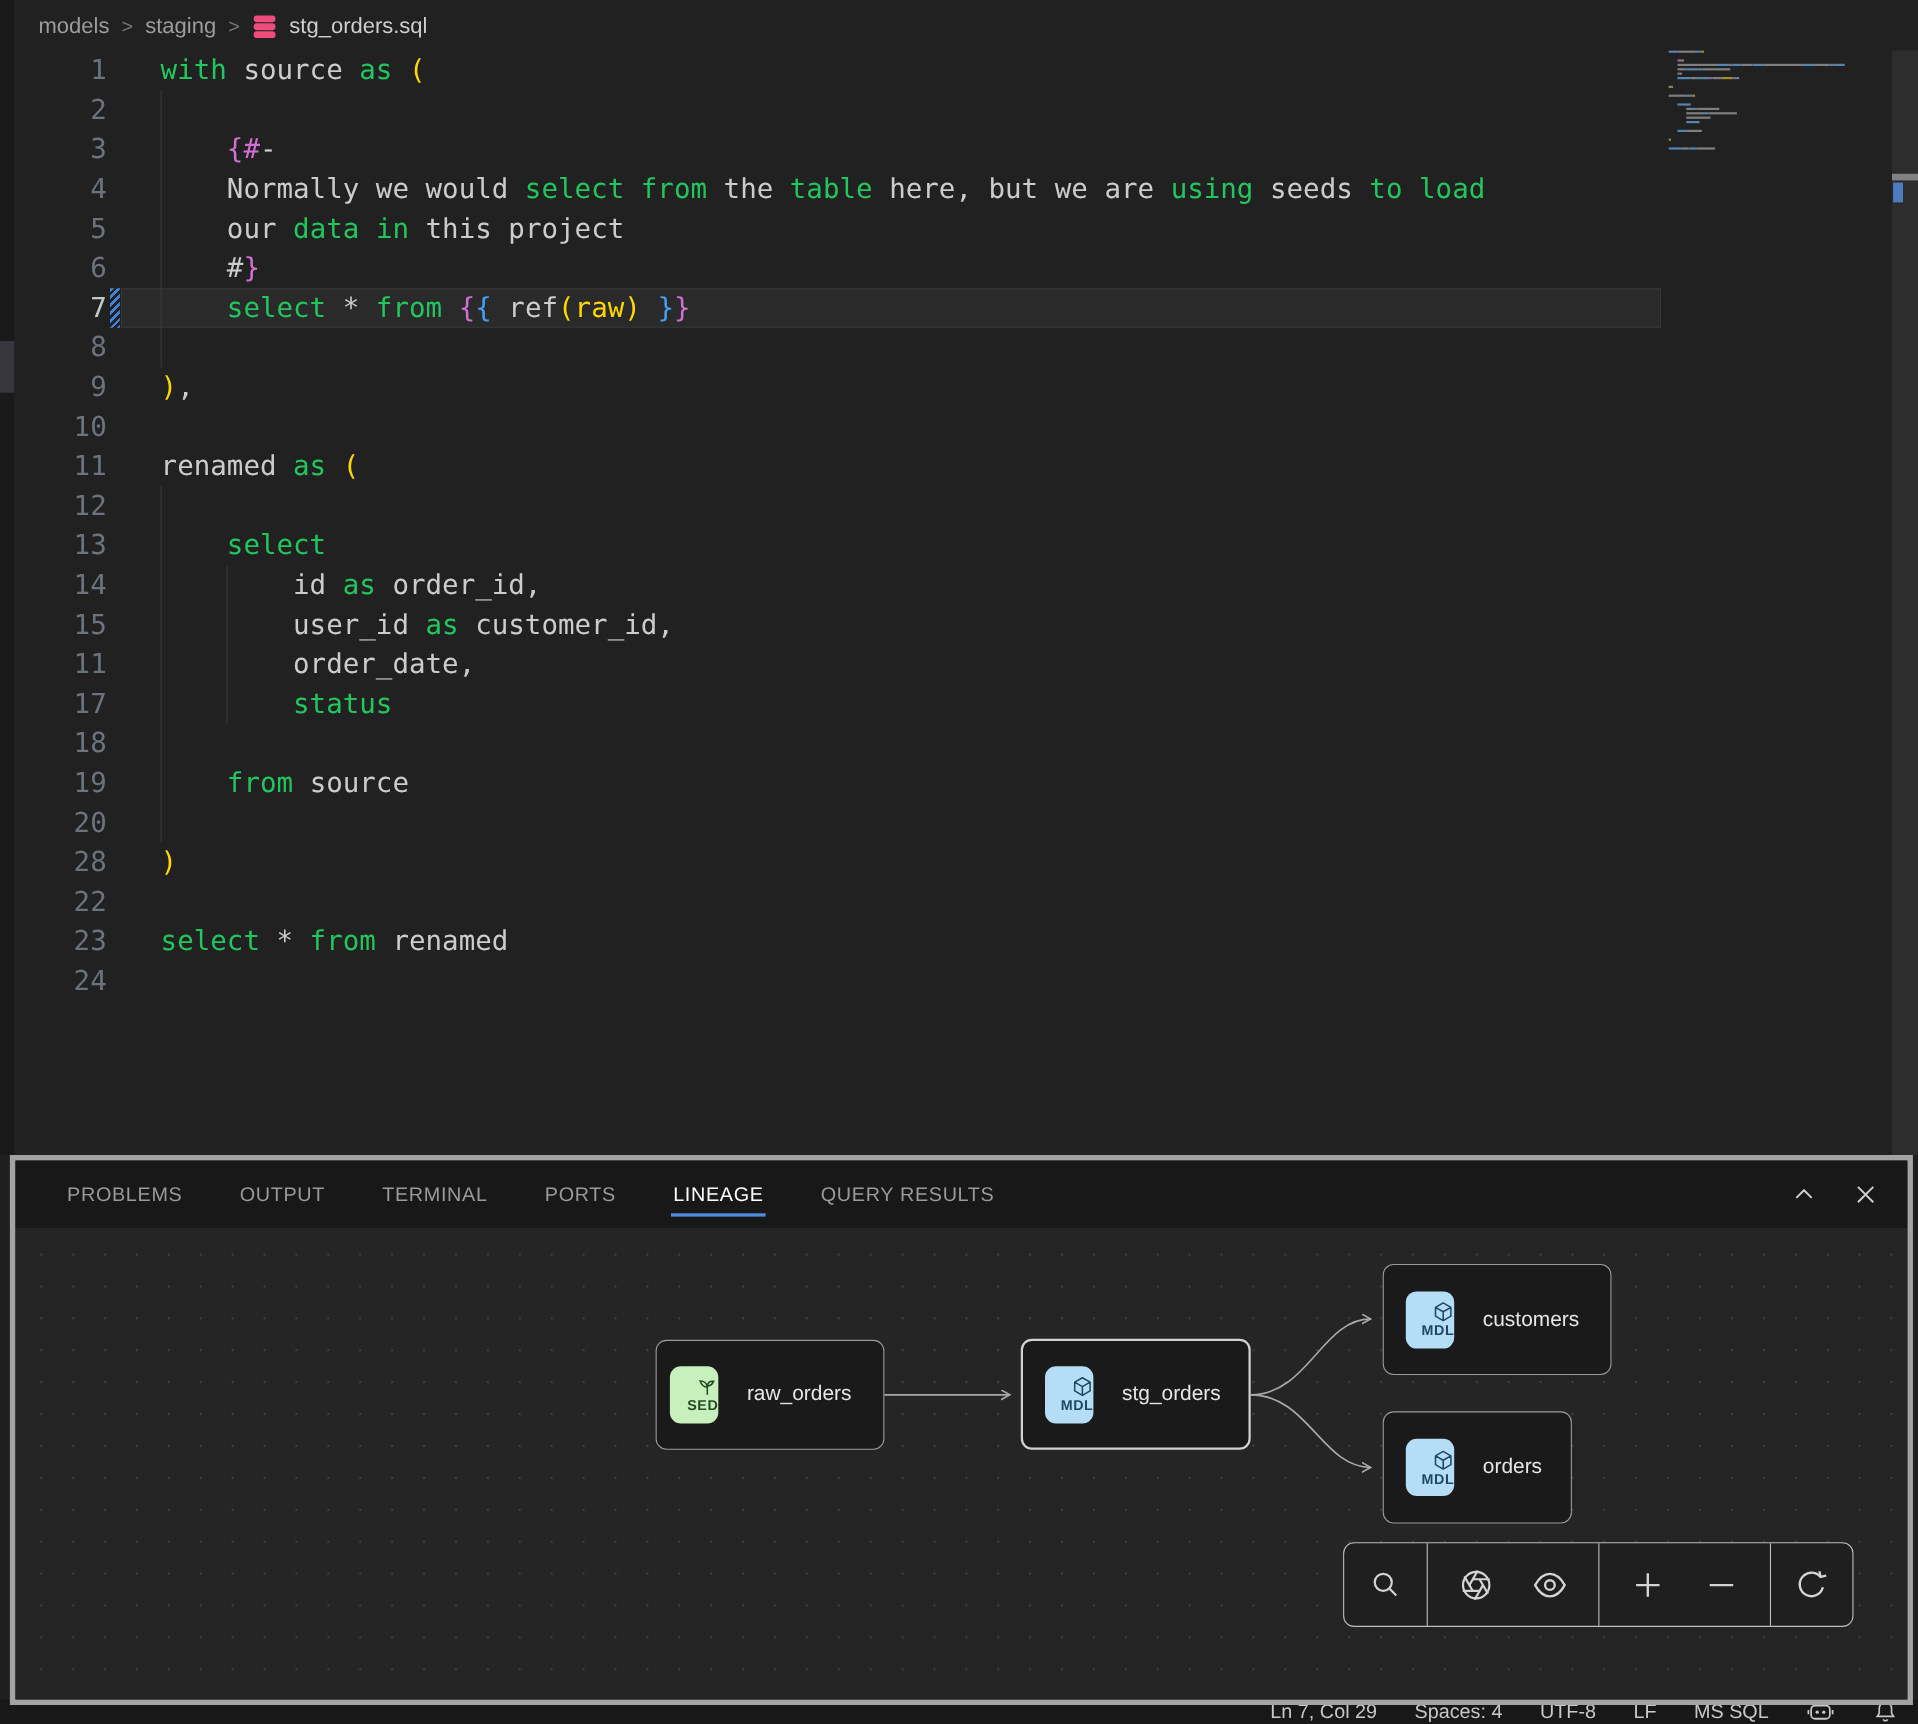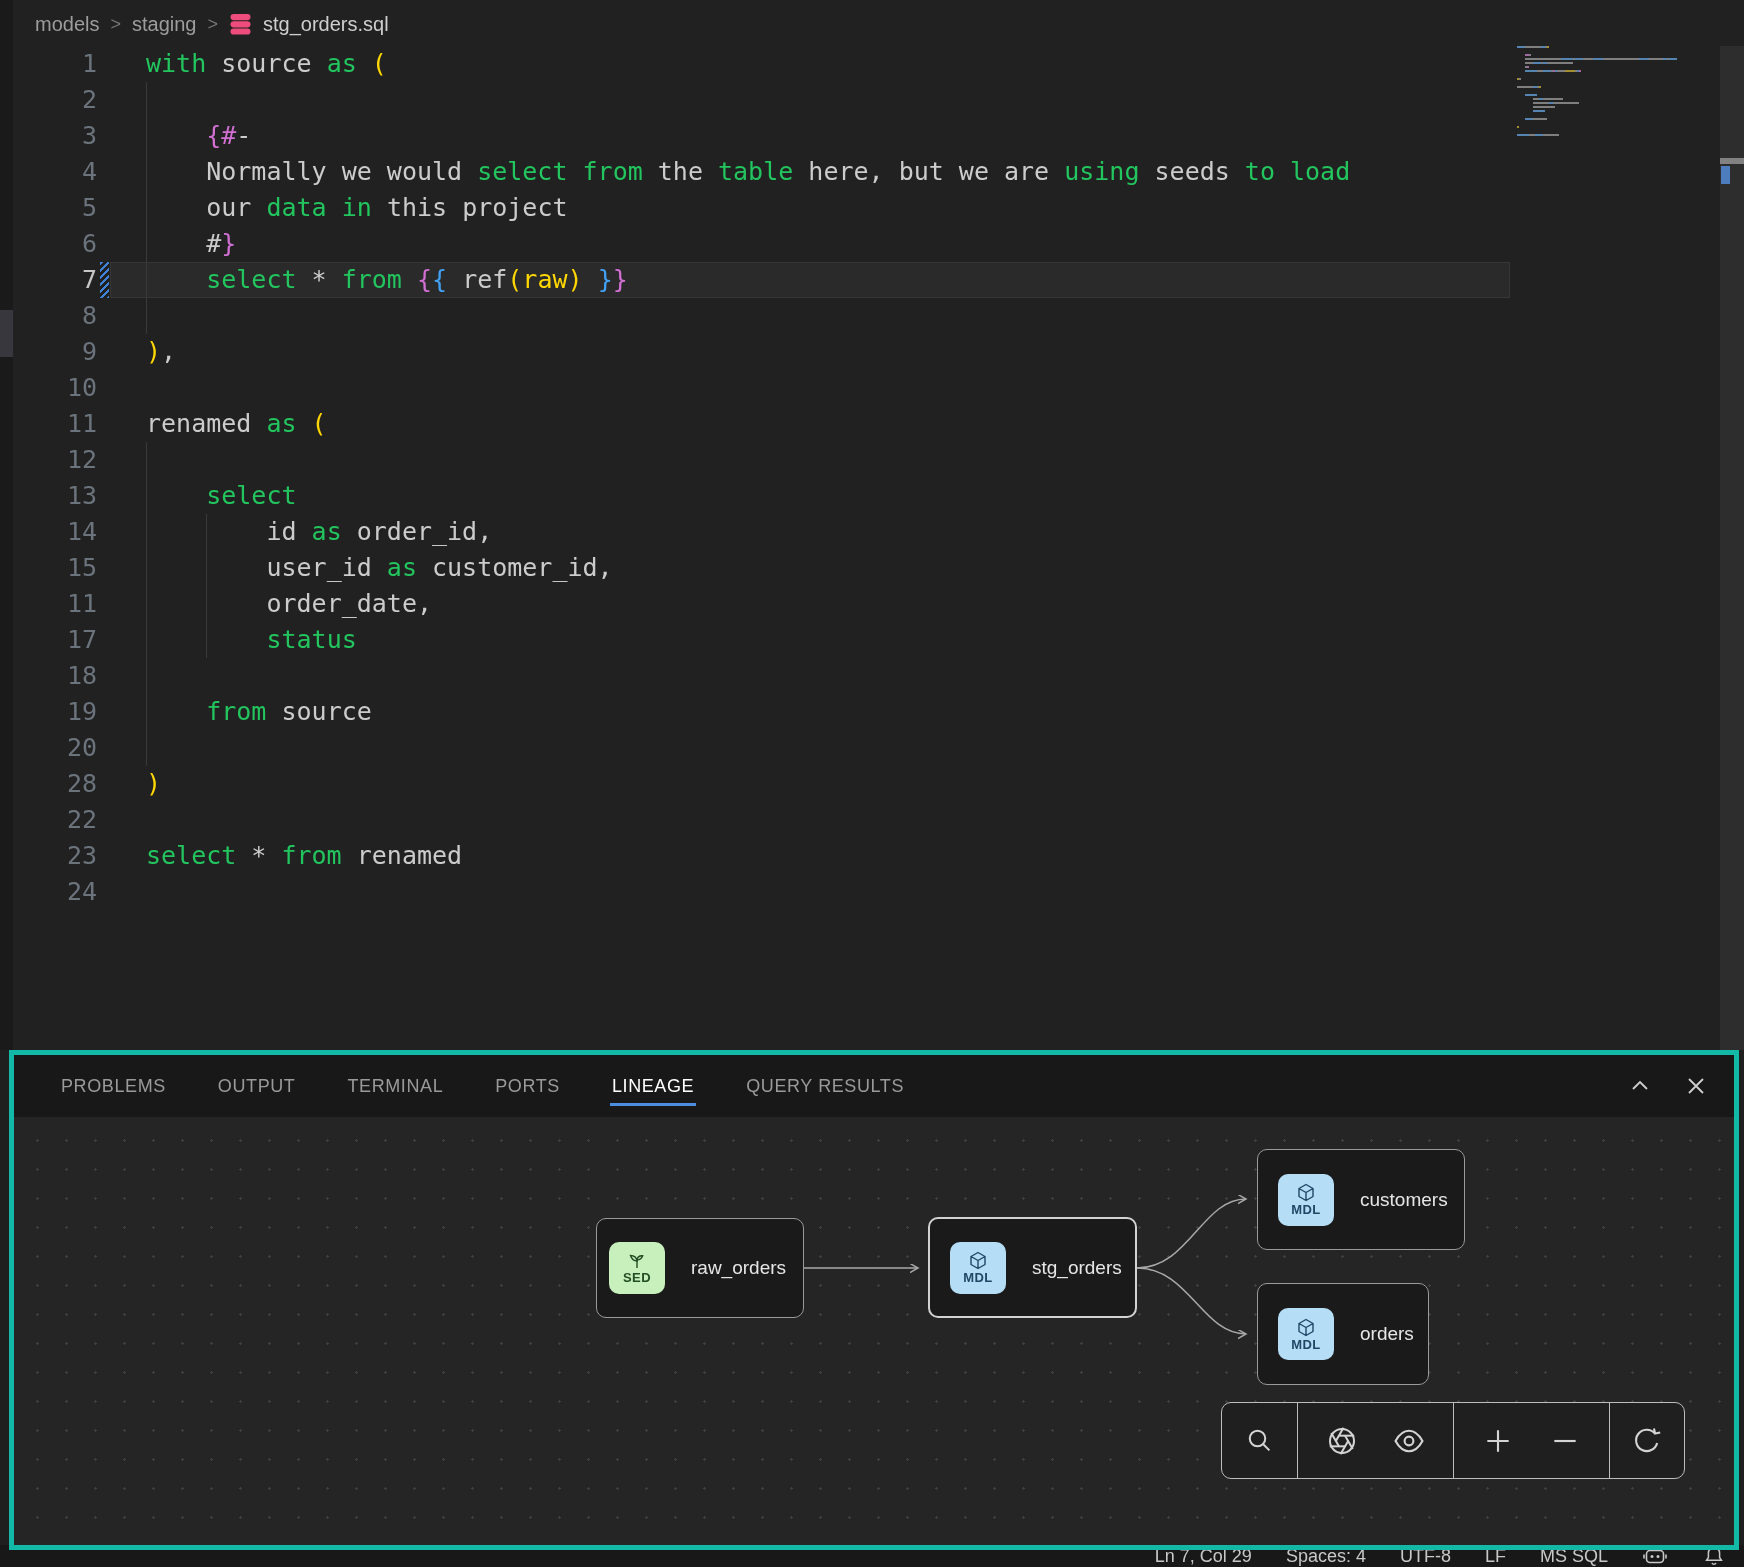--- a/index.html
+++ b/index.html
@@ -37,39 +37,39 @@
   
   #minimap { position:absolute; left:1517px; top:46px; width:180px; }
   .mline { height:2px; margin-bottom:2px; font-size:0; white-space:nowrap; }
   .mline span { display:inline-block; height:2px; vertical-align:top; opacity:.9; }
   #scroll-band { position:absolute; left:1720px; top:46px; width:24px; height:1004px; background:#2d2d2d; }
   #ruler-tick { position:absolute; left:1720px; top:158px; width:24px; height:6px; background:#828282; }
   #ruler-mod  { position:absolute; left:1721px; top:166px; width:9px; height:18px; background:#4d7dbe; }
 
   
   #panel { position:absolute; left:9px; top:1050px; width:1730px; height:500px;
-           border:5px solid #14b8a6; background:#404040; z-index:5; }
+           border:5px solid #a3a3a3; background:#404040; z-index:5; }
   #tabbar { position:relative; height:62px; background:#181818; display:flex; align-items:center;
             padding-left:45px; gap:48px; }
   .tab { font-size:18px; letter-spacing:.6px; color:#9a9a9a; padding:10px 2px 9px; cursor:pointer; }
   .tab.active { color:#ffffff; border-bottom:3px solid #4d8de0; padding-bottom:6px; }
   #tab-actions { position:absolute; right:26px; top:0; height:62px; display:flex; align-items:center; gap:32px; }
   #tab-actions svg { display:block; }
 
   #canvas { position:relative; width:1720px; height:428px; background:#252526;
     background-image:radial-gradient(#404040 1.3px, transparent 1.4px);
     background-size:29px 29px; background-position:9px 9px; overflow:hidden; }
   #edges { position:absolute; left:0; top:0; width:1720px; height:428px; }
 
   .node { position:absolute; background:#1a1a1a; border:1.5px solid #9a9a9a; border-radius:10px;
           display:flex; align-items:center; gap:26px; padding-left:20px; cursor:pointer; }
   .node.selected { border:2px solid #d2d2d2; }
   .node .label { font-size:19px; color:#e6e6e6; }
-  .badge { width:56px; height:52px; border-radius:10px; display:flex; flex-direction:column;
-           align-items:center; justify-content:center; }
+  .badge { width:44px; height:52px; border-radius:10px; display:flex; flex-direction:column;
+           align-items:flex-end; justify-content:center; }
   .badge.seed  { background:#c7f0bd; color:#234d23; }
   .badge.model { background:#b5ddf5; color:#1e4866; }
   .badge .btxt { font-size:13px; font-weight:600; letter-spacing:.5px; line-height:13px; }
   #node-raw       { left:582px;  top:101px; width:208px; height:100px;padding-left:12px; }
   #node-stg       { left:914px;  top:100px; width:209px; height:101px; }
   #node-customers { left:1243px; top:32px;  width:208px; height:101px; }
   #node-orders    { left:1243px; top:166px; width:172px; height:102px; }
 
   #graph-toolbar { position:absolute; left:1207px; top:285px; width:464px; height:77px;
     background:#1f1f1f; border:1.5px solid #bdbdbd; border-radius:10px; display:flex; }

